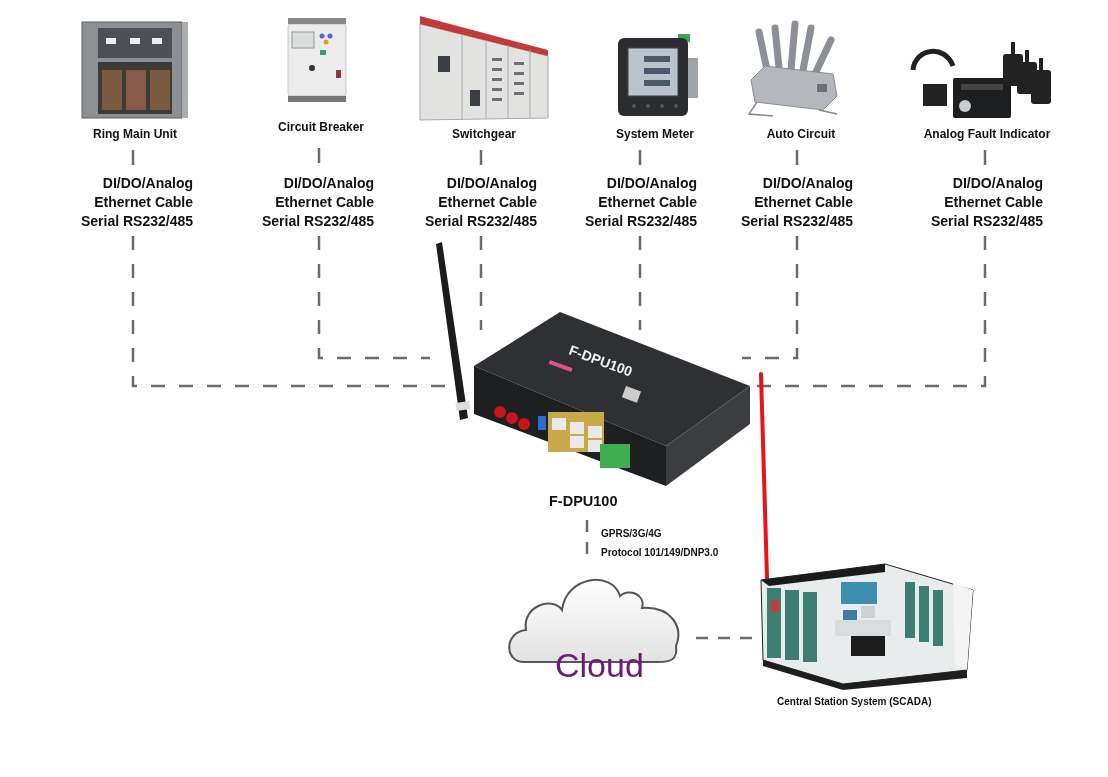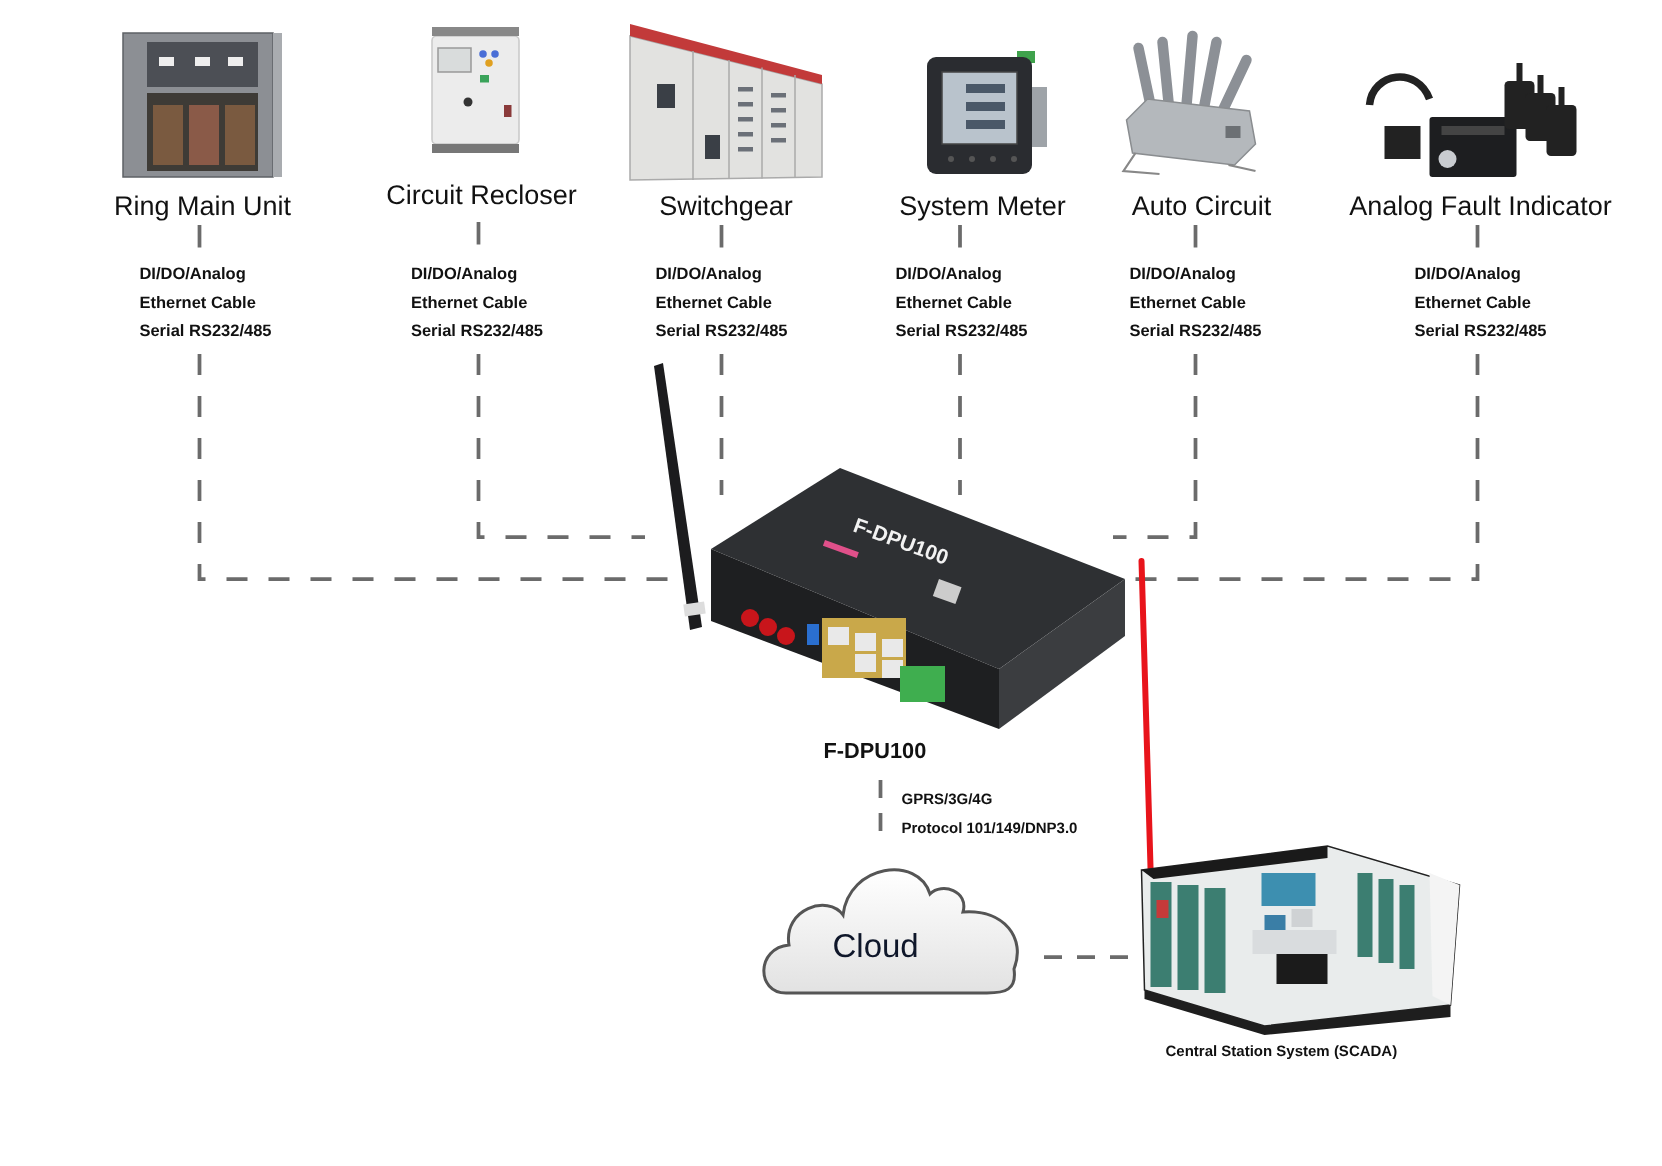--- a/index.html
+++ b/index.html
@@ -1,26 +1,26 @@
 <!DOCTYPE html>
 <html><head>
   <meta charset="utf-8">
   <style>
     html, body { margin: 0; padding: 0; background: #ffffff; }
     body { width: 1108px; height: 777px; position: relative; overflow: hidden;
            font-family: "Liberation Sans", sans-serif; color: #111; }
-    .dev-label { position: absolute; font-weight: normal; font-size: 18px; white-space: nowrap;
+    .dev-label { position: absolute; font-weight: bold; font-size: 12px; white-space: nowrap;
                  transform: translateX(-50%); text-align: center; }
-    .iface { position: absolute; font-weight: bold; font-size: 11px; line-height: 19px;
-             transform: translateX(-50%); text-align: left; white-space: nowrap; }
+    .iface { position: absolute; font-weight: bold; font-size: 14px; line-height: 19px;
+             transform: translateX(-50%); text-align: right; white-space: nowrap; }
     .iface div { display: block; }
     svg.lines { position: absolute; left: 0; top: 0; }
     .dev-img { position: absolute; }
     .small-label { position: absolute; font-weight: bold; font-size: 10px; white-space: nowrap; }
-    .cloud-text { position: absolute; font-size: 22px; color: #0f172a; }
+    .cloud-text { position: absolute; font-size: 34px; color: #701a75; margin-top: 28px; }
   </style>
 </head>
 <body>
 
 <svg class="lines" width="1108" height="777">
   <g stroke="#6b6b6b" stroke-width="2.5" fill="none" stroke-dasharray="14 14">
 
     <line x1="133" y1="150" x2="133" y2="165" stroke-dasharray="none"></line>
     <line x1="319" y1="148" x2="319" y2="163" stroke-dasharray="none"></line>
     <line x1="481" y1="150" x2="481" y2="165" stroke-dasharray="none"></line>
@@ -137,21 +137,21 @@
     <rect x="98" y="14" width="20" height="32" rx="3"></rect>
       <rect x="112" y="22" width="20" height="32" rx="3"></rect>
       <rect x="126" y="30" width="20" height="34" rx="3"></rect>
     <rect x="106" y="2" width="4" height="12"></rect>
       <rect x="120" y="10" width="4" height="12"></rect>
       <rect x="134" y="18" width="4" height="12"></rect>
   </g>
 </svg>
 
 <div class="dev-label" style="left:135px;top:127px;">Ring Main Unit</div>
-<div class="dev-label" style="left:321px;top:120px;">Circuit Recloser</div>
+<div class="dev-label" style="left:321px;top:120px;">Circuit Breaker</div>
 <div class="dev-label" style="left:484px;top:127px;text-align:right;">Switchgear</div>
 <div class="dev-label" style="left:655px;top:127px;">System Meter</div>
 <div class="dev-label" style="left:801px;top:127px;">Auto Circuit</div>
 <div class="dev-label" style="left:987px;top:127px;">Analog Fault Indicator</div>
 
 <div class="iface" style="left:137px;top:174px;">
   <div>DI/DO/Analog</div>
   <div>Ethernet Cable</div>
   <div>Serial RS232/485</div>
 </div>

